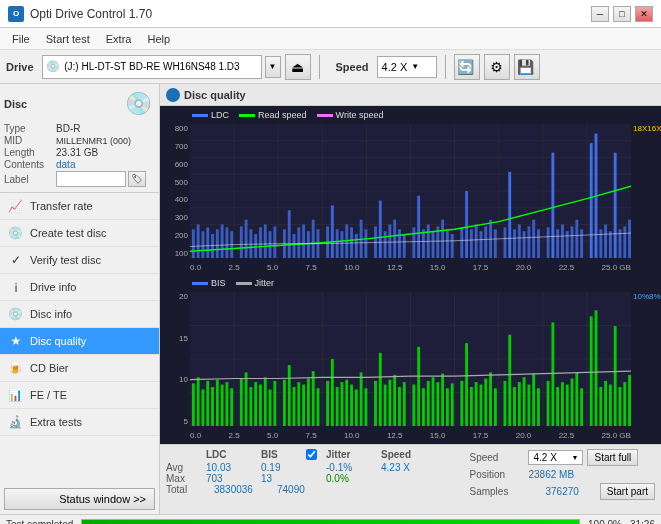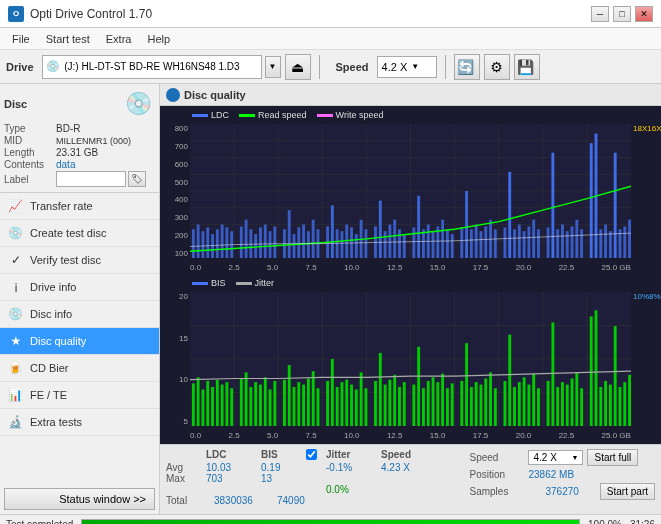--- a/index.html
+++ b/index.html
@@ -538,21 +538,21 @@
           <span style="width:20px;"></span>
           <span style="width:55px;color:#1a6fb5;">-0.1%</span>
           <span style="width:45px;color:#1a6fb5;">4.23 X</span>
         </div>
 
         <div style="display:flex;gap:0;">
           <span style="width:40px;color:#555;">Max</span>
           <span style="width:55px;color:#1a6fb5;">703</span>
           <span style="width:45px;color:#1a6fb5;">13</span>
           <span style="width:20px;"></span>
-          <span style="width:55px;color:#008800;margin-top:11px;">0.0%</span>
+          <span style="width:55px;color:#008800;">0.0%</span>
           <span style="width:45px;"></span>
         </div>
 
         <div style="display:flex;gap:8px;">
           <span style="width:40px;color:#555;">Total</span>
           <span style="width:55px;color:#1a6fb5;">3830036</span>
           <span style="width:45px;color:#1a6fb5;">74090</span>
         </div>
       </div>
 

